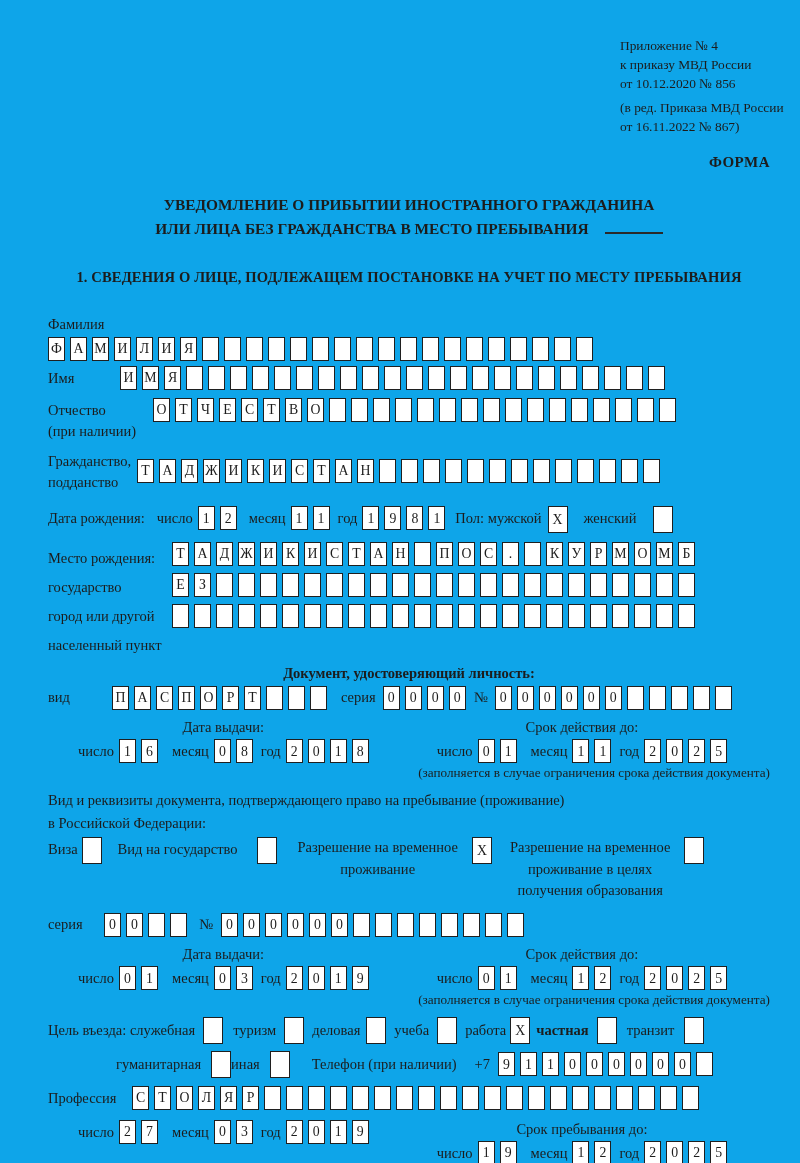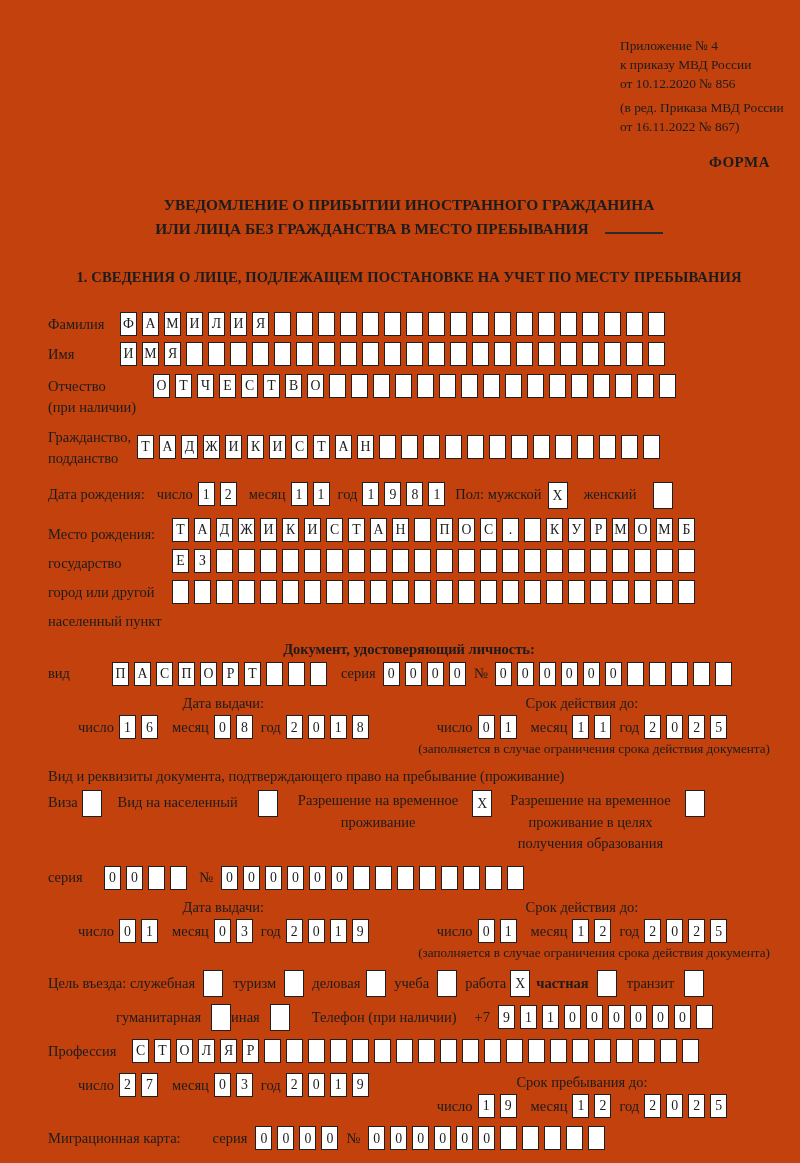--- a/index.html
+++ b/index.html
@@ -1,19 +1,19 @@
 <!DOCTYPE html>
 <html><head>
 <meta charset="utf-8">
 <style>
   * { box-sizing: border-box; }
   html,body { margin:0; padding:0; background:#ffffff; }
   .page {
     width:800px; height:1163px; overflow:hidden; position:relative;
-    background:#c2410c; color:#1c1c1c;
+    background:#0ea5e9; color:#1c1c1c;
     font-family:"Liberation Serif", serif;
     font-size:14.5px; line-height:1.25;
     padding:36px 30px 0 48px;
   }
   
   .appendix { margin-left:572px; width:200px; font-size:13.4px; line-height:1.42; }
   .revision { margin-left:572px; width:200px; font-size:13.4px; line-height:1.42; margin-top:5px; }
   .forma { text-align:right; font-weight:bold; font-size:15px; margin-top:17px; letter-spacing:.5px; }
   
   .title { text-align:center; font-weight:bold; font-size:15.4px; margin-top:21px; line-height:1.55; }
@@ -59,21 +59,21 @@
 
   <div class="forma">ФОРМА</div>
 
   <div class="title">
     <div>УВЕДОМЛЕНИЕ О ПРИБЫТИИ ИНОСТРАННОГО ГРАЖДАНИНА</div>
     <div><span>ИЛИ ЛИЦА БЕЗ ГРАЖДАНСТВА В МЕСТО ПРЕБЫВАНИЯ</span><span class="title-underline"></span></div>
   </div>
 
   <div class="section-heading">1. СВЕДЕНИЯ О ЛИЦЕ, ПОДЛЕЖАЩЕМ ПОСТАНОВКЕ НА УЧЕТ ПО МЕСТУ ПРЕБЫВАНИЯ</div>
 
-  <div class="frow" style="margin-top:26px;">
+  <div class="frow" style="margin-top:26px;flex-direction:column;">
     <div class="flabel" style="width:72px;">Фамилия</div>
     <span class="cells">
         <span class="cell">Ф</span>
         <span class="cell">А</span>
         <span class="cell">М</span>
         <span class="cell">И</span>
         <span class="cell">Л</span>
         <span class="cell">И</span>
         <span class="cell">Я</span>
         <span class="cell"></span>
@@ -411,27 +411,28 @@
               <span class="cell">2</span>
               <span class="cell">5</span>
             </span>
           </span>
       </div>
     </div>
   </div>
   <div class="small-note">(заполняется в случае ограничения срока действия документа)</div>
 
   <div style="margin-top:9px;">Вид и реквизиты документа, подтверждающего право на пребывание (проживание)</div>
+  <div style="margin-top:5px;">в Российской Федерации:</div>
 
   <div class="inline-items" style="margin-top:5px;">
     <span class="txt">Виза</span>
     <span class="cells cb" style="margin-left:4px;">
         <span class="cell"></span>
       </span>
-    <span class="txt" style="margin-left:16px;">Вид на населенный</span>
+    <span class="txt" style="margin-left:16px;">Вид на государство</span>
     <span class="cells cb" style="margin-left:20px;">
         <span class="cell"></span>
       </span>
     <div class="center-lines" style="margin-left:20px;">
       <div>Разрешение на временное</div>
       <div>проживание</div>
     </div>
     <span class="cells cb" style="margin-left:14px;">
         <span class="cell">X</span>
       </span>

